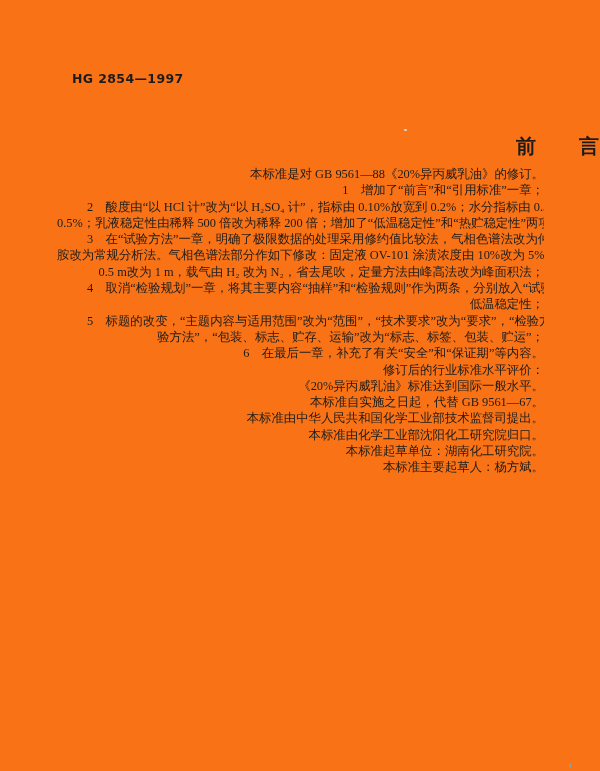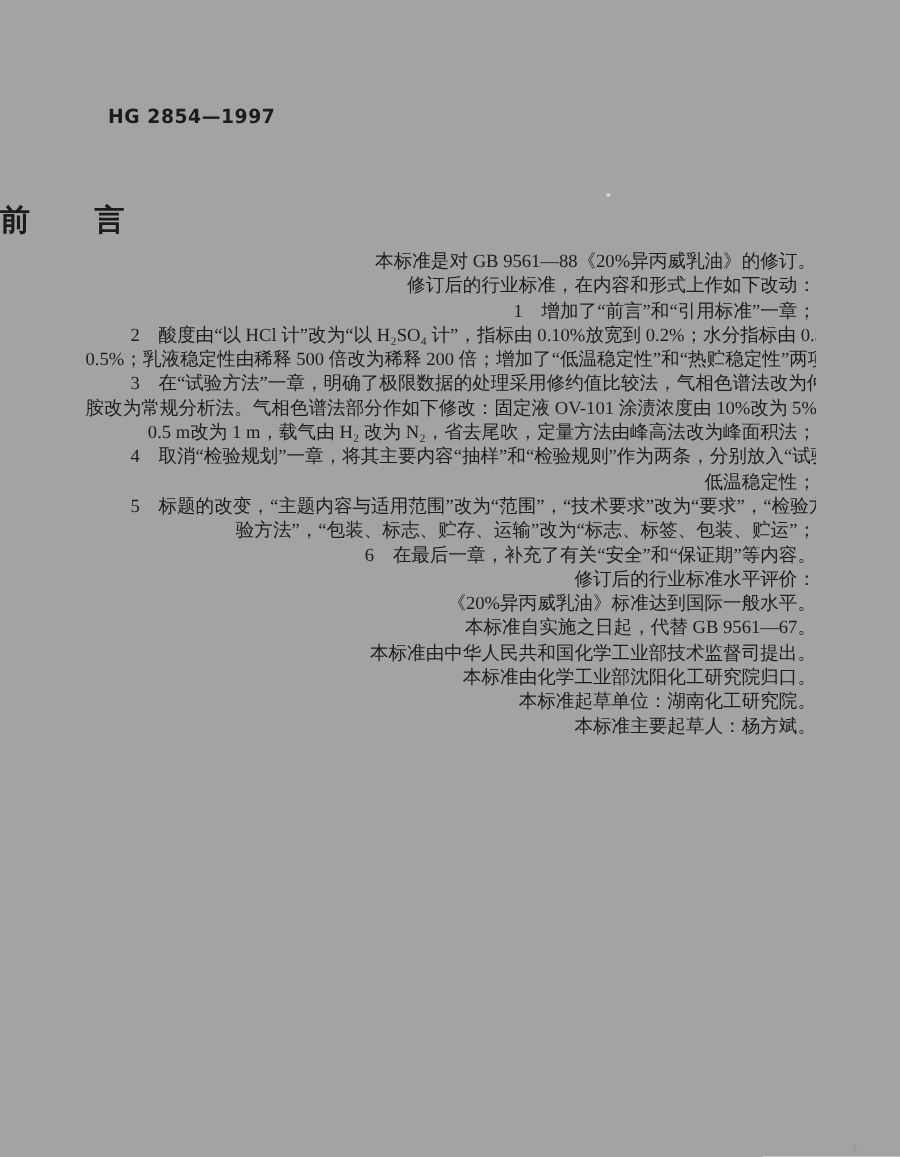--- a/index.html
+++ b/index.html
@@ -6,39 +6,39 @@
   body {
     width: 600px; height: 771px;
     background: #ffffff;
     font-family: "Liberation Serif", "DejaVu Serif", serif;
     color: #1c1c1c;
     position: relative;
     overflow: hidden;
   }
   .page {
     position: absolute; inset: 0;
-    background: #a3a3a3;
+    background: #f97316;
   }
   .doc-number {
     position: absolute;
     left: 72px; top: 71px;
     font-size: 13px;
     font-weight: bold;
     letter-spacing: 0.4px;
     font-family: "DejaVu Sans", "Liberation Sans", sans-serif;
     transform: scaleX(0.96);
     transform-origin: left center;
     white-space: nowrap;
   }
   .page-title {
     position: absolute;
     left: 0; top: 133px;
     width: 100%;
     margin: 0;
-    text-align: left;
+    text-align: right;
     font-size: 20px;
     font-weight: bold;
     letter-spacing: 1px;
     white-space: nowrap;
   }
   .foreword {
     position: absolute;
     left: 57px; top: 166px;
     width: 487px;
     font-size: 12.4px;
@@ -63,21 +63,20 @@
 <body>
 
 <div class="page">
 
   <div class="doc-number">HG 2854—1997</div>
 
   <h1 class="page-title">前　　言</h1>
 
   <div class="foreword">
       <div class="line indent">本标准是对 GB 9561—88《20%异丙威乳油》的修订。</div>
-      <div class="line indent">修订后的行业标准，在内容和形式上作如下改动：</div>
       <div class="line indent">1　增加了“前言”和“引用标准”一章；</div>
       <div class="line indent">2　酸度由“以 HCl 计”改为“以 H₂SO₄ 计”，指标由 0.10%放宽到 0.2%；水分指标由 0.50%改为</div>
       <div class="line">0.5%；乳液稳定性由稀释 500 倍改为稀释 200 倍；增加了“低温稳定性”和“热贮稳定性”两项指标；</div>
       <div class="line indent">3　在“试验方法”一章，明确了极限数据的处理采用修约值比较法，气相色谱法改为仲裁法，薄层定</div>
       <div class="line">胺改为常规分析法。气相色谱法部分作如下修改：固定液 OV-101 涂渍浓度由 10%改为 5%，柱长由</div>
       <div class="line">0.5 m改为 1 m，载气由 H₂ 改为 N₂，省去尾吹，定量方法由峰高法改为峰面积法；</div>
       <div class="line indent">4　取消“检验规划”一章，将其主要内容“抽样”和“检验规则”作为两条，分别放入“试验方法”一章</div>
       <div class="line">低温稳定性；</div>
       <div class="line indent">5　标题的改变，“主题内容与适用范围”改为“范围”，“技术要求”改为“要求”，“检验方法”改为“试</div>
       <div class="line">验方法”，“包装、标志、贮存、运输”改为“标志、标签、包装、贮运”；</div>

